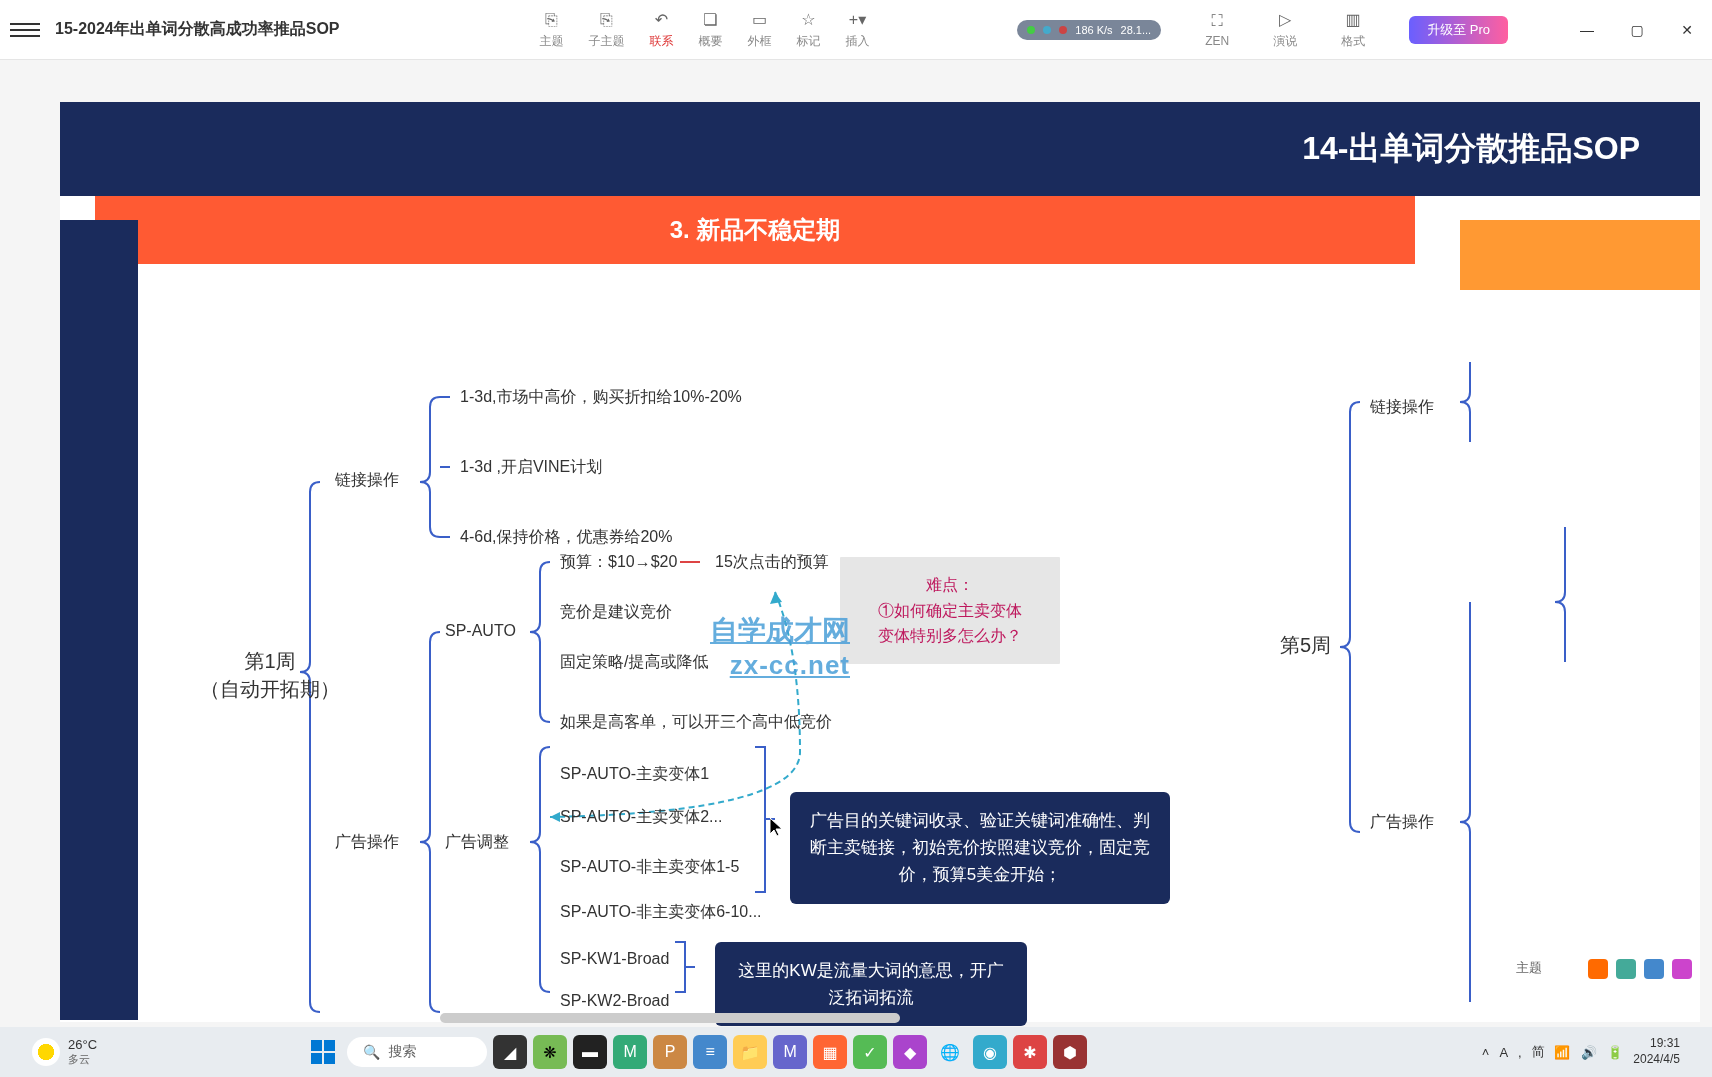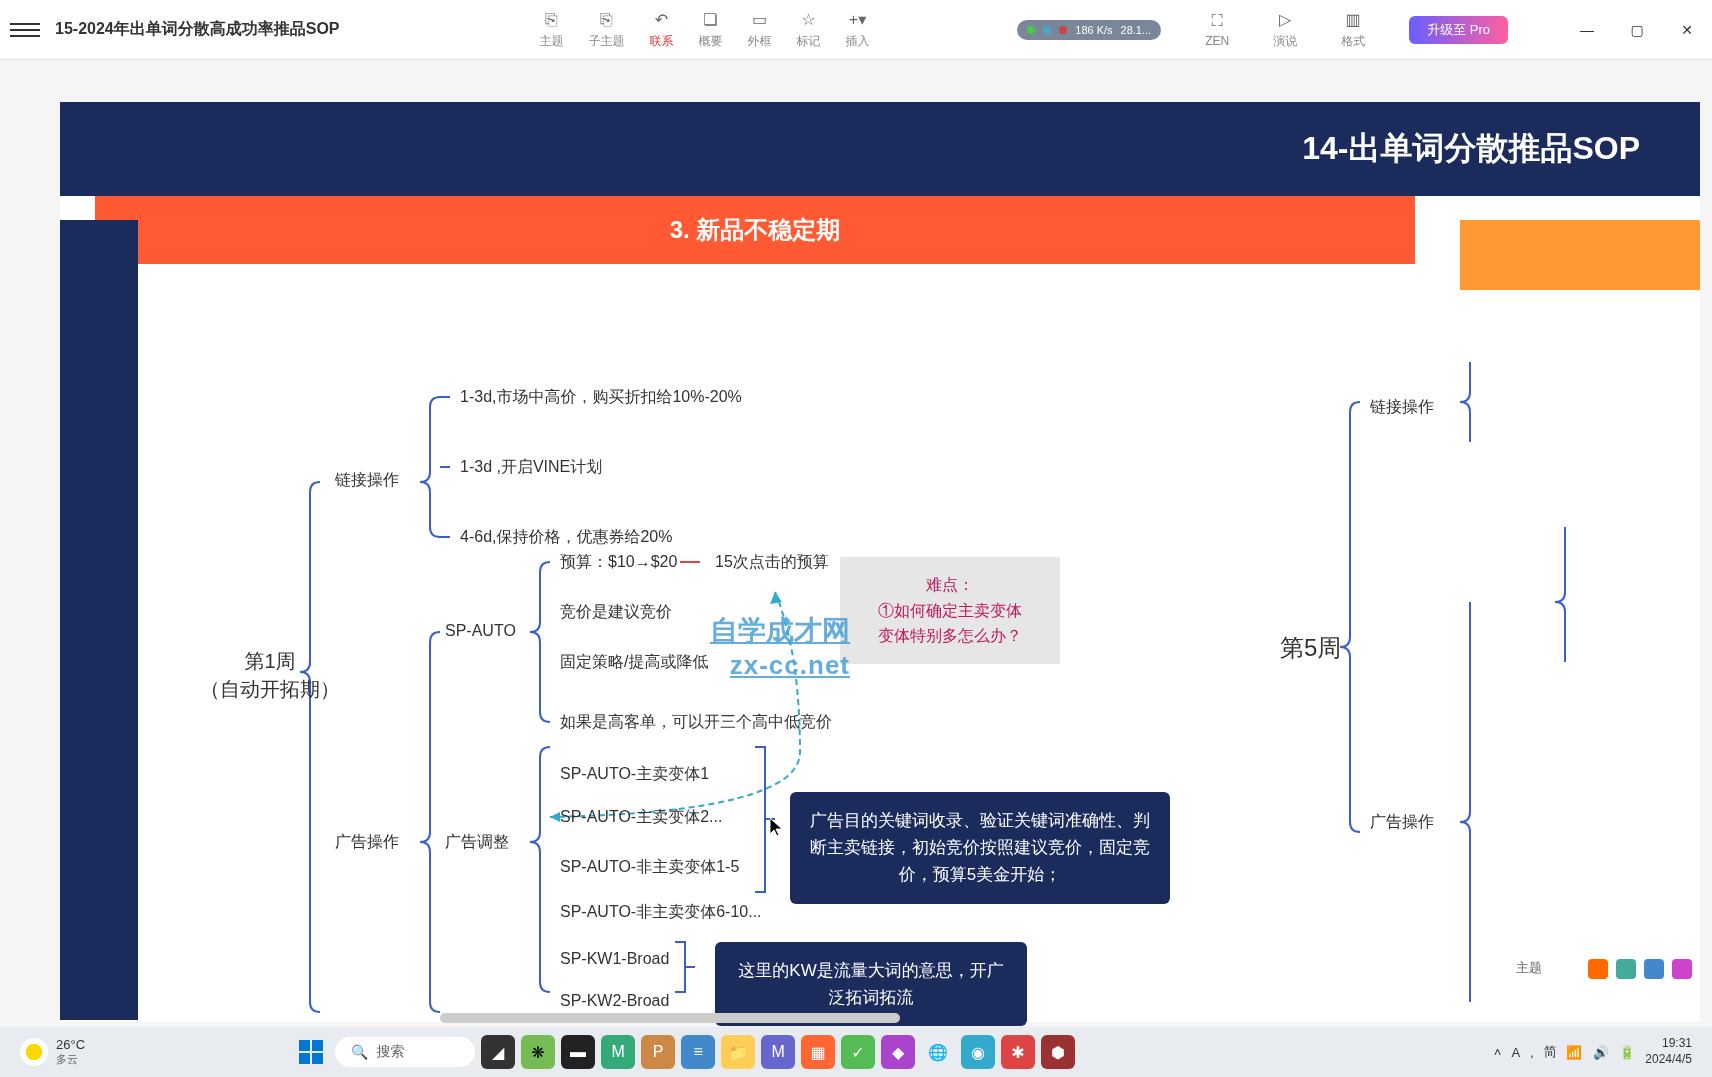--- a/index.html
+++ b/index.html
@@ -42,21 +42,21 @@
 svg.lines { position: absolute; top: 0; left: 0; width: 100%; height: 100%; pointer-events: none; }
 .bracket { stroke: #3a5fc8; stroke-width: 2; fill: none; }
 .line-red { stroke: #d44; stroke-width: 2; }
 .line-blue-dash { stroke: #3ac; stroke-width: 2; stroke-dasharray: 6 4; fill: none; }
 .hscroll { position: absolute; bottom: 4px; left: 440px; width: 460px; height: 10px; background: #ccc; border-radius: 5px; }
 .topic-hint { position: absolute; right: 170px; bottom: 50px; font-size: 13px; color: #666; }
 .tray-icons { position: absolute; right: 20px; bottom: 48px; display: flex; gap: 8px; }
 .tray-icons span { width: 20px; height: 20px; border-radius: 4px; }
 
 
-.taskbar { position: absolute; bottom: 0; left: 0; right: 0; height: 50px; background: #e8ecf0; display: flex; align-items: center; padding: 0 20px; gap: 8px; }
+.taskbar { position: absolute; bottom: 0; left: 0; right: 0; height: 50px; background: #e8ecf0; display: flex; align-items: center; padding: 0 32px; gap: 8px; }
 .weather { display: flex; align-items: center; gap: 8px; font-size: 13px; color: #333; }
 .weather-icon { width: 28px; height: 28px; border-radius: 50%; background: radial-gradient(#ffd700 40%, #fff 42%); }
 .tb-center { display: flex; align-items: center; gap: 6px; margin-left: 200px; }
 .start-btn { width: 36px; height: 36px; display: grid; grid-template: 1fr 1fr / 1fr 1fr; gap: 2px; padding: 6px; }
 .start-btn span { background: #0078d4; }
 .search-box { background: #fff; border-radius: 18px; padding: 6px 16px; display: flex; align-items: center; gap: 8px; font-size: 14px; color: #666; width: 140px; }
 .tb-icon { width: 34px; height: 34px; border-radius: 6px; display: flex; align-items: center; justify-content: center; font-size: 16px; }
 .tb-right { margin-left: auto; display: flex; align-items: center; gap: 10px; font-size: 13px; color: #333; }
 .clock { text-align: right; line-height: 1.3; font-size: 12px; }
 .cursor { position: absolute; width: 16px; height: 20px; pointer-events: none; }
@@ -185,21 +185,21 @@
 
       <div class="node" style="left:175px; top:530px">广告操作</div>
       <div class="node" style="left:285px; top:530px">广告调整</div>
       <div class="node" style="left:400px; top:462px">SP-AUTO-主卖变体1</div>
       <div class="node" style="left:400px; top:505px">SP-AUTO-主卖变体2...</div>
       <div class="node" style="left:400px; top:555px">SP-AUTO-非主卖变体1-5</div>
       <div class="node" style="left:400px; top:600px">SP-AUTO-非主卖变体6-10...</div>
       <div class="node" style="left:400px; top:648px">SP-KW1-Broad</div>
       <div class="node" style="left:400px; top:690px">SP-KW2-Broad</div>
 
-      <div class="node" style="left:1120px; top:330px; font-size:24px">第5周</div>
+      <div class="node" style="left:1120px; top:330px; font-size:20px">第5周</div>
       <div class="node" style="left:1210px; top:95px">链接操作</div>
       <div class="node" style="left:1210px; top:510px">广告操作</div>
       <svg class="lines" style="left:1100px; width:400px">
         <path class="bracket" d="M 80 345 Q 90 345 90 335 L 90 110 Q 90 100 100 100 M 80 345 Q 90 345 90 355 L 90 520 Q 90 530 100 530"></path>
         <path class="bracket" d="M 200 100 Q 210 100 210 90 L 210 60 M 200 100 Q 210 100 210 110 L 210 140"></path>
         <path class="bracket" d="M 200 520 Q 210 520 210 510 L 210 300 M 200 520 Q 210 520 210 530 L 210 700"></path>
         <path class="bracket" d="M 295 300 Q 305 300 305 290 L 305 225 M 295 300 Q 305 300 305 310 L 305 360"></path>
       </svg>
 
       <div class="callout-grey" style="left:680px; top:255px; width:220px">

